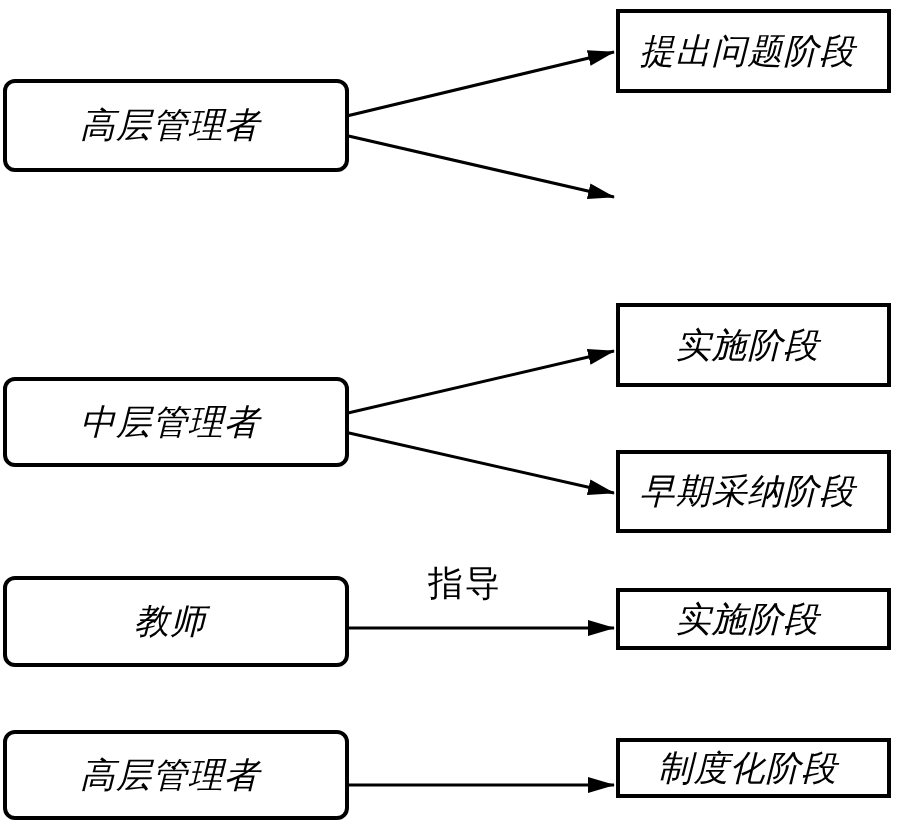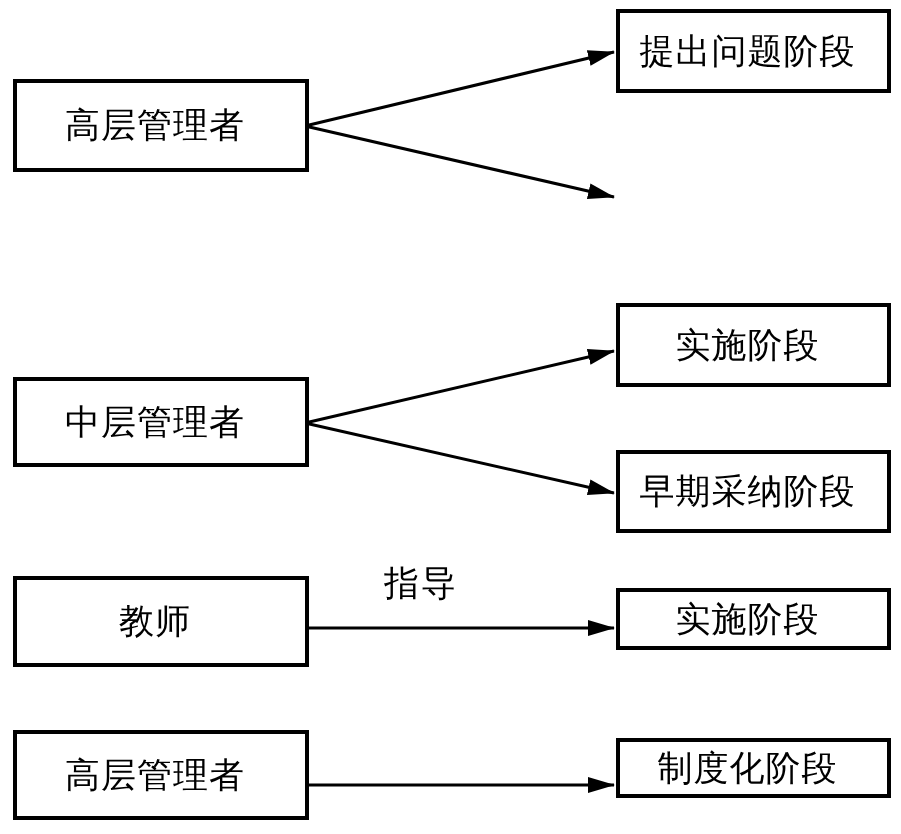--- a/index.html
+++ b/index.html
@@ -26,38 +26,40 @@
   .node {
     position: absolute;
     box-sizing: border-box;
     border: 4px solid #000000;
     background: #ffffff;
     display: flex;
     align-items: center;
     justify-content: center;
   }
   .node.actor {
-    left: 13px;
-    width: 296px;
+    left: 3px;
+    width: 346px;
+    border-radius: 12px;
   }
   .node.stage {
     left: 616px;
     width: 275px;
   }
   .node-label {
     font-size: 35px;
     color: #000000;
     letter-spacing: 1px;
     white-space: nowrap;
     line-height: 1;
     transform: translateX(-6px);
+    font-style: italic;
   }
   .edge-label {
     position: absolute;
-    left: 376px;
+    left: 420px;
     top: 566px;
     width: 90px;
     text-align: center;
     font-size: 35px;
     color: #000000;
     letter-spacing: 2px;
     line-height: 1;
   }
 </style>
 </head>

